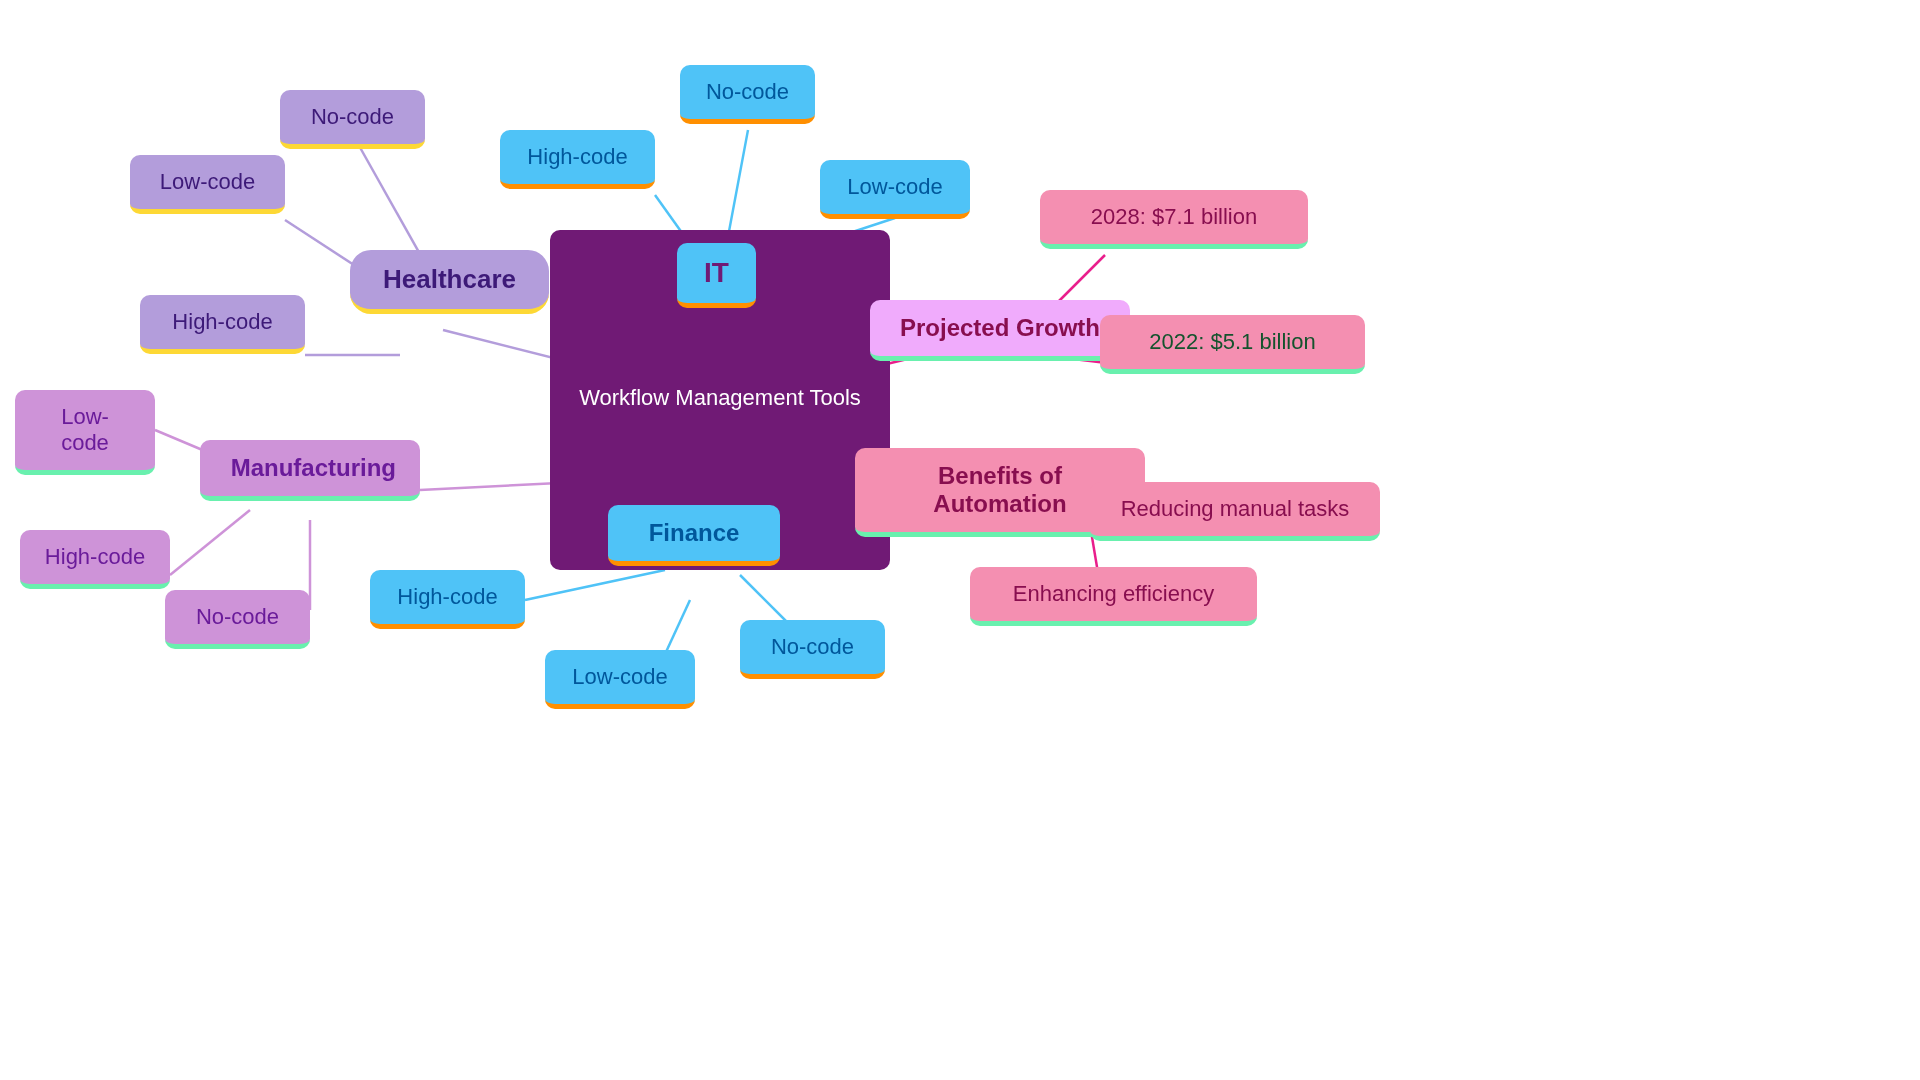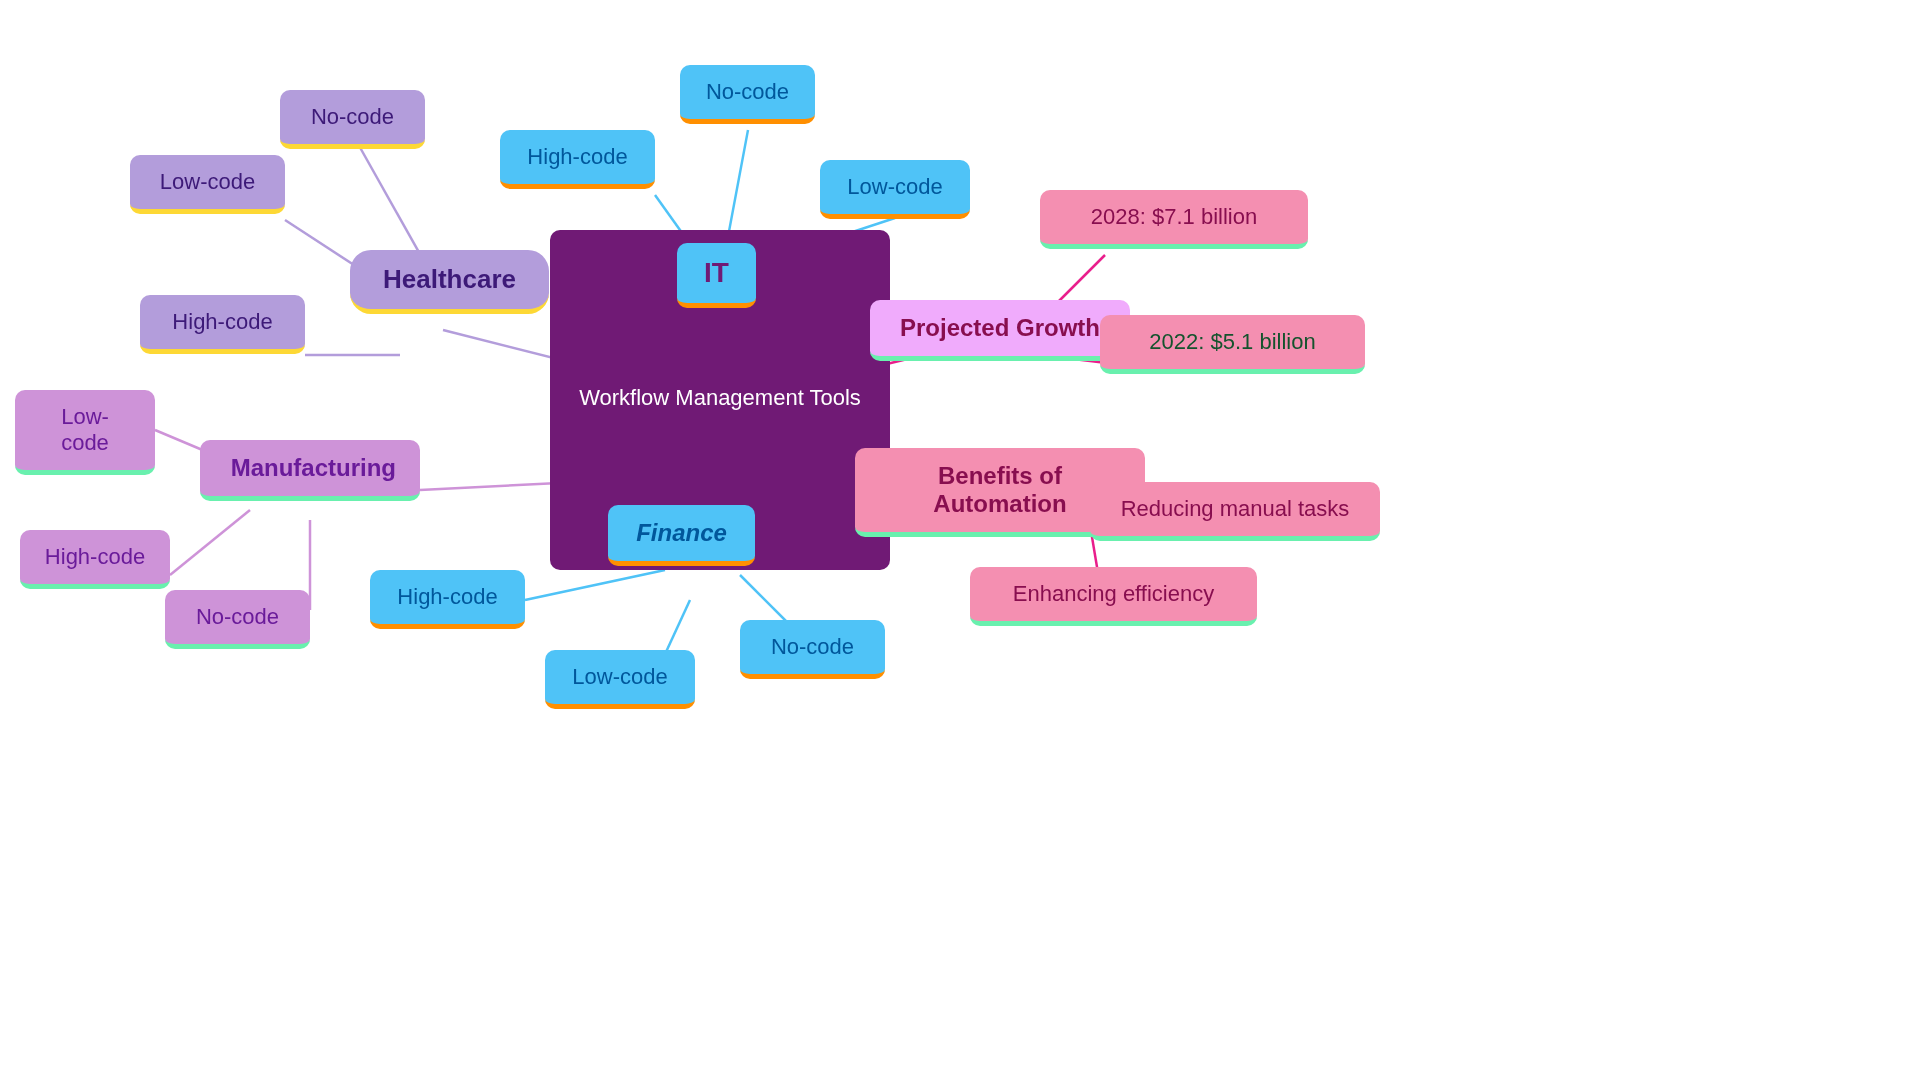--- a/index.html
+++ b/index.html
@@ -144,24 +144,23 @@
       border-bottom-color: #ff8f00;
       left: 820px; top: 160px;
       width: 150px;
     }
     
     .node-finance {
       background: #4fc3f7;
       color: #01579b;
       border-bottom-color: #ff8f00;
       left: 608px; top: 505px;
-      width: 147px;
+      width: 172px;
       font-size: 24px;
       font-weight: 600;
-      font-style: italic;
     }
     .node-fin-highcode {
       background: #4fc3f7;
       color: #01579b;
       border-bottom-color: #ff8f00;
       left: 370px; top: 570px;
       width: 155px;
     }
     .node-fin-lowcode {
       background: #4fc3f7;

